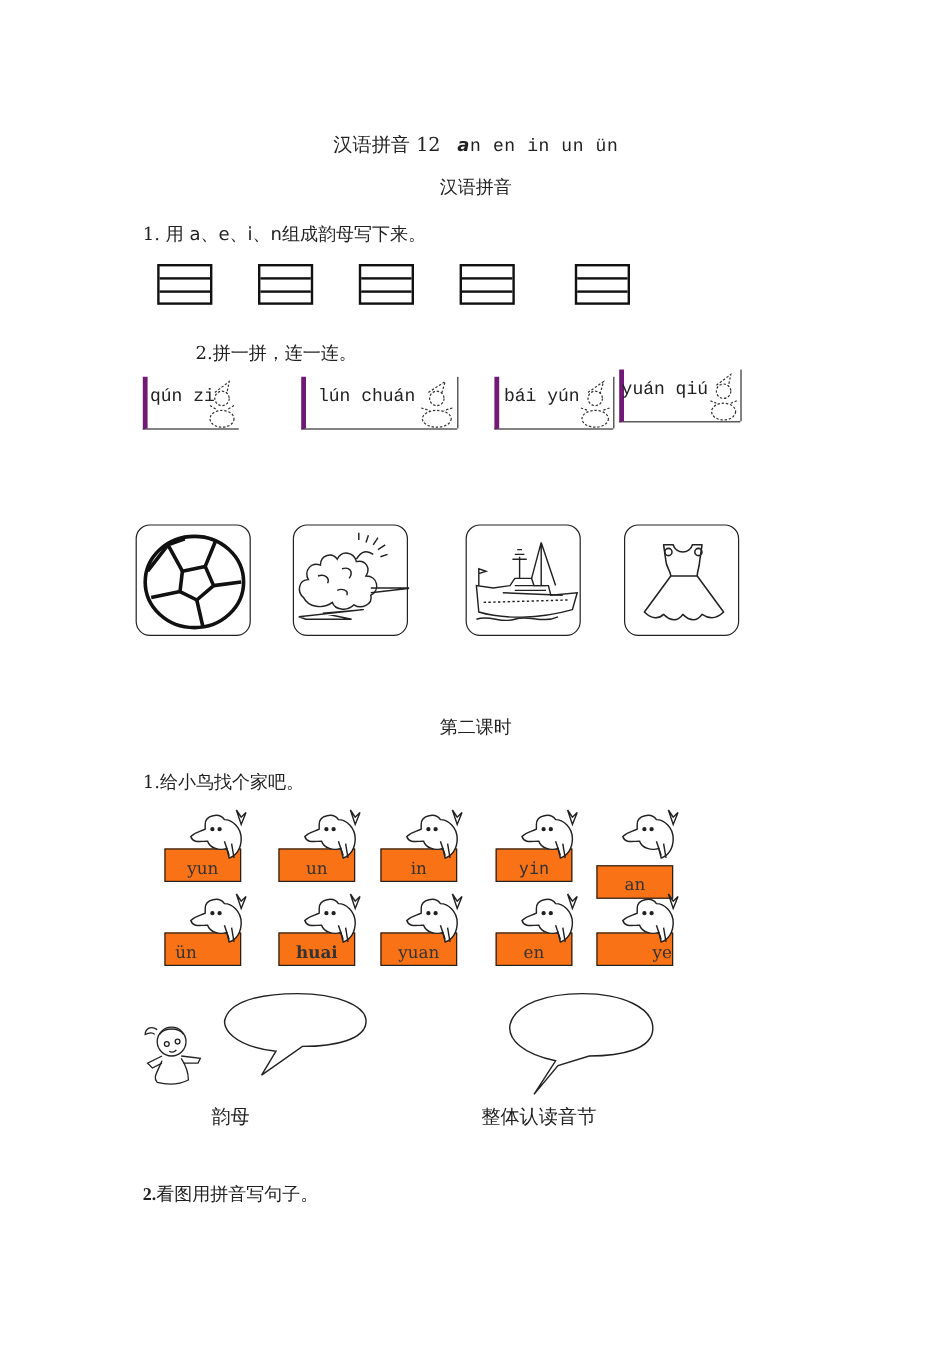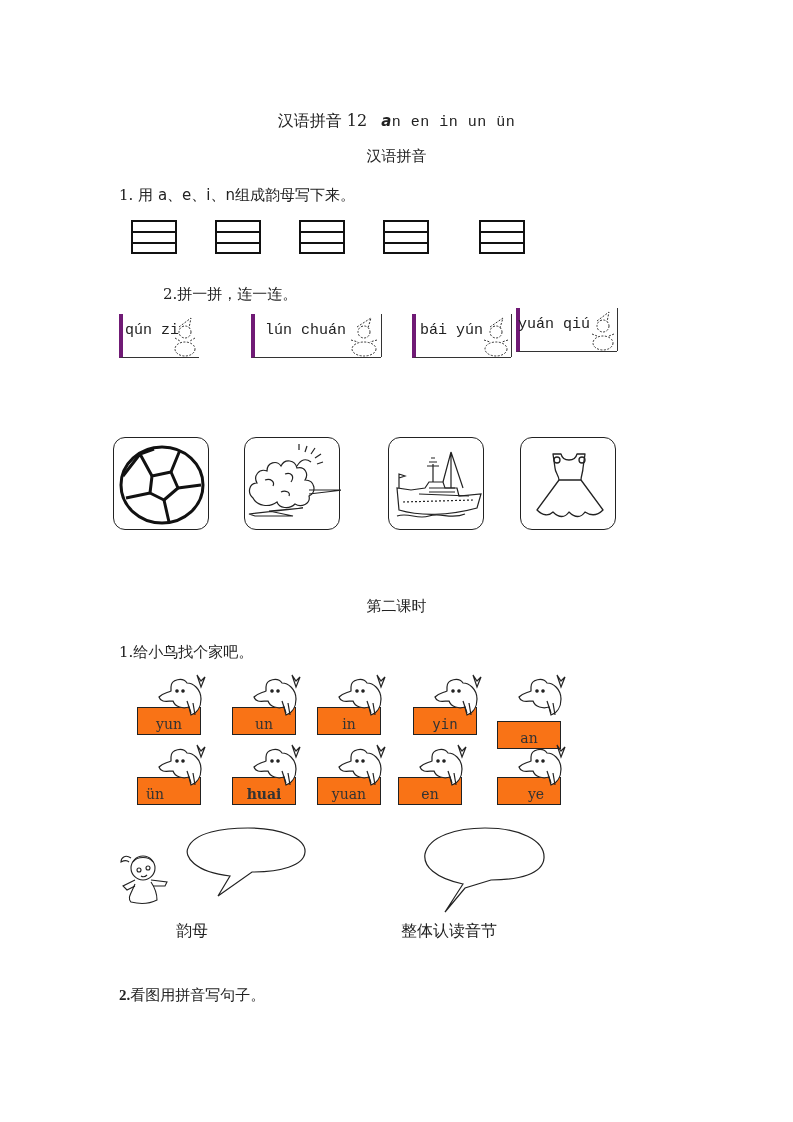--- a/index.html
+++ b/index.html
@@ -253,37 +253,37 @@
   <svg class="abs bird" style="left:20px; top:0;" viewBox="0 0 54 48">
       <g fill="#fff" stroke="#222" stroke-width="1.2">
         <path d="M40 2 L44 8 L48 4 L44 14 Z"></path>
         <path d="M14 14 C14 6 26 4 30 10 C36 10 44 16 44 26 C44 34 40 40 34 42 L32 34 C26 36 18 34 16 28 C10 28 4 30 2 24 C6 20 10 20 14 18 Z"></path>
         <circle cx="20" cy="18" r="1.2" fill="#222"></circle>
         <circle cx="26" cy="18" r="1.2" fill="#222"></circle>
         <path d="M30 28 L34 40 M36 30 L38 42"></path>
       </g>
     </svg>
 </div>
-<div class="abs" style="left:398px; top:743px; width:70px; height:62px;">
+<div class="abs" style="left:413px; top:743px; width:70px; height:62px;">
   <div class="abs nest" style="left:0; top:34px;">
       <span class="lbl">en</span>
     </div>
   <svg class="abs bird" style="left:20px; top:0;" viewBox="0 0 54 48">
       <g fill="#fff" stroke="#222" stroke-width="1.2">
         <path d="M40 2 L44 8 L48 4 L44 14 Z"></path>
         <path d="M14 14 C14 6 26 4 30 10 C36 10 44 16 44 26 C44 34 40 40 34 42 L32 34 C26 36 18 34 16 28 C10 28 4 30 2 24 C6 20 10 20 14 18 Z"></path>
         <circle cx="20" cy="18" r="1.2" fill="#222"></circle>
         <circle cx="26" cy="18" r="1.2" fill="#222"></circle>
         <path d="M30 28 L34 40 M36 30 L38 42"></path>
       </g>
     </svg>
 </div>
 <div class="abs" style="left:497px; top:743px; width:70px; height:62px;">
   <div class="abs nest" style="left:0; top:34px;">
-      <span class="lbl" style="text-align:center; left:14px;">ye</span>
+      <span class="lbl" style="text-align:right; left:14px;">ye</span>
     </div>
   <svg class="abs bird" style="left:20px; top:0;" viewBox="0 0 54 48">
       <g fill="#fff" stroke="#222" stroke-width="1.2">
         <path d="M40 2 L44 8 L48 4 L44 14 Z"></path>
         <path d="M14 14 C14 6 26 4 30 10 C36 10 44 16 44 26 C44 34 40 40 34 42 L32 34 C26 36 18 34 16 28 C10 28 4 30 2 24 C6 20 10 20 14 18 Z"></path>
         <circle cx="20" cy="18" r="1.2" fill="#222"></circle>
         <circle cx="26" cy="18" r="1.2" fill="#222"></circle>
         <path d="M30 28 L34 40 M36 30 L38 42"></path>
       </g>
     </svg>

